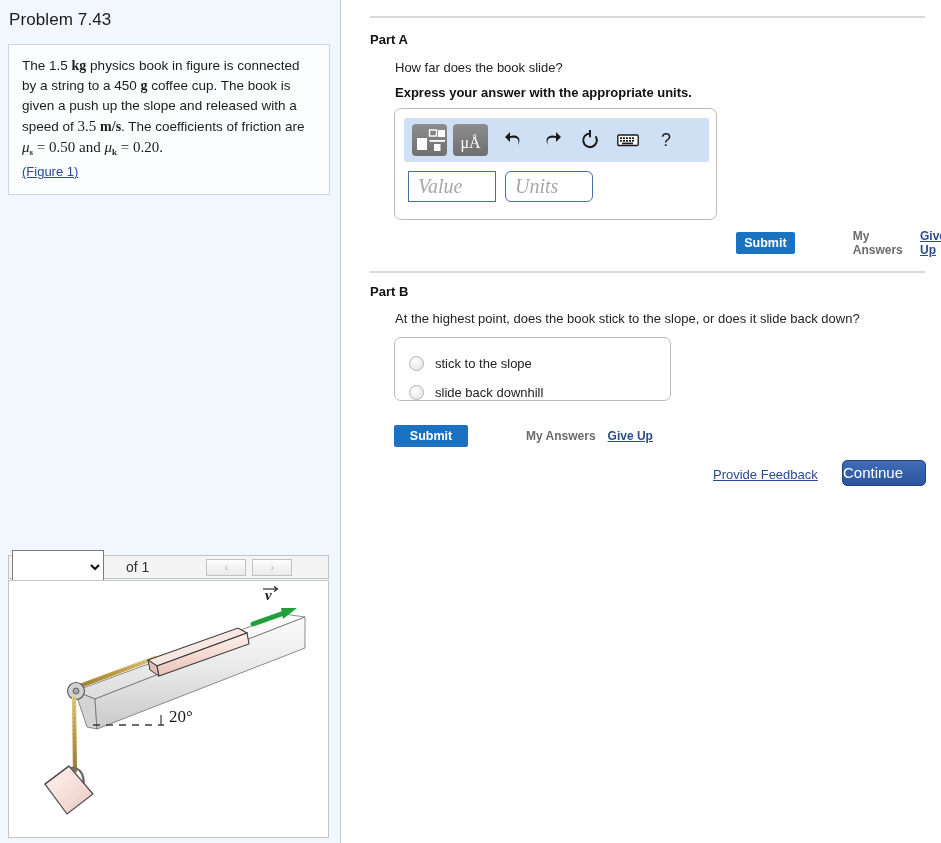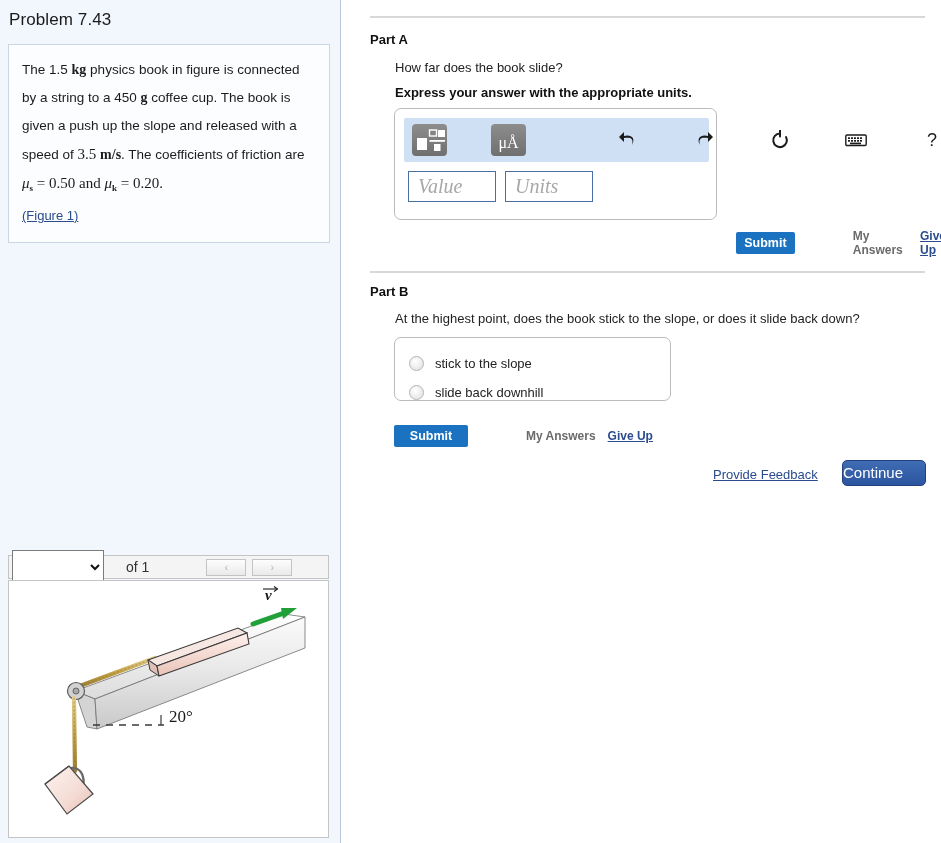--- a/index.html
+++ b/index.html
@@ -38,21 +38,21 @@
   }
   #problem-statement-box {
     margin: 14px 10px 0 8px;
     border: 1px solid #c9d6e3;
     background: #fbfdff;
     padding: 11px 13px 12px 13px;
     box-sizing: border-box;
   }
   .stmt {
     font-size: 13.5px;
-    line-height: 28px;
+    line-height: 20px;
     color: #1c1c1c;
   }
   .mathit {
     font-family: "Liberation Serif", serif;
     font-style: normal;
     font-weight: bold;
     font-size: 14px;
   }
   .mathnum {
     font-family: "Liberation Serif", serif;
@@ -195,21 +195,20 @@
     left: 9px;
     top: 9px;
     width: 305px;
     height: 44px;
     background: #cfe0f5;
     border-radius: 2px;
     display: flex;
     align-items: center;
     padding-left: 8px;
     box-sizing: border-box;
-    gap: 38px;
   }
   .tb-gray-btn {
     width: 35px;
     height: 32px;
     background: linear-gradient(#8d8d8d, #6f6f6f);
     border-radius: 4px;
     margin-right: 6px;
     position: relative;
     cursor: pointer;
     flex: none;
@@ -241,21 +240,21 @@
     box-sizing: border-box;
     font-family: "Liberation Serif", serif;
     font-style: italic;
     font-size: 20px;
     color: #9b9b9b;
     padding-left: 9px;
     line-height: 29px;
     outline: none;
   }
   .ansfield::placeholder { color: #a7a7a7; opacity: 1; }
-  #units-field { margin-left: 9px; }
+  #units-field { margin-left: 9px; border-radius: 6px; }
 
   
   #choices-box {
     position: absolute;
     left: 394px;
     top: 337px;
     width: 277px;
     height: 64px;
     border: 1px solid #bbbbbb;
     border-radius: 7px;

